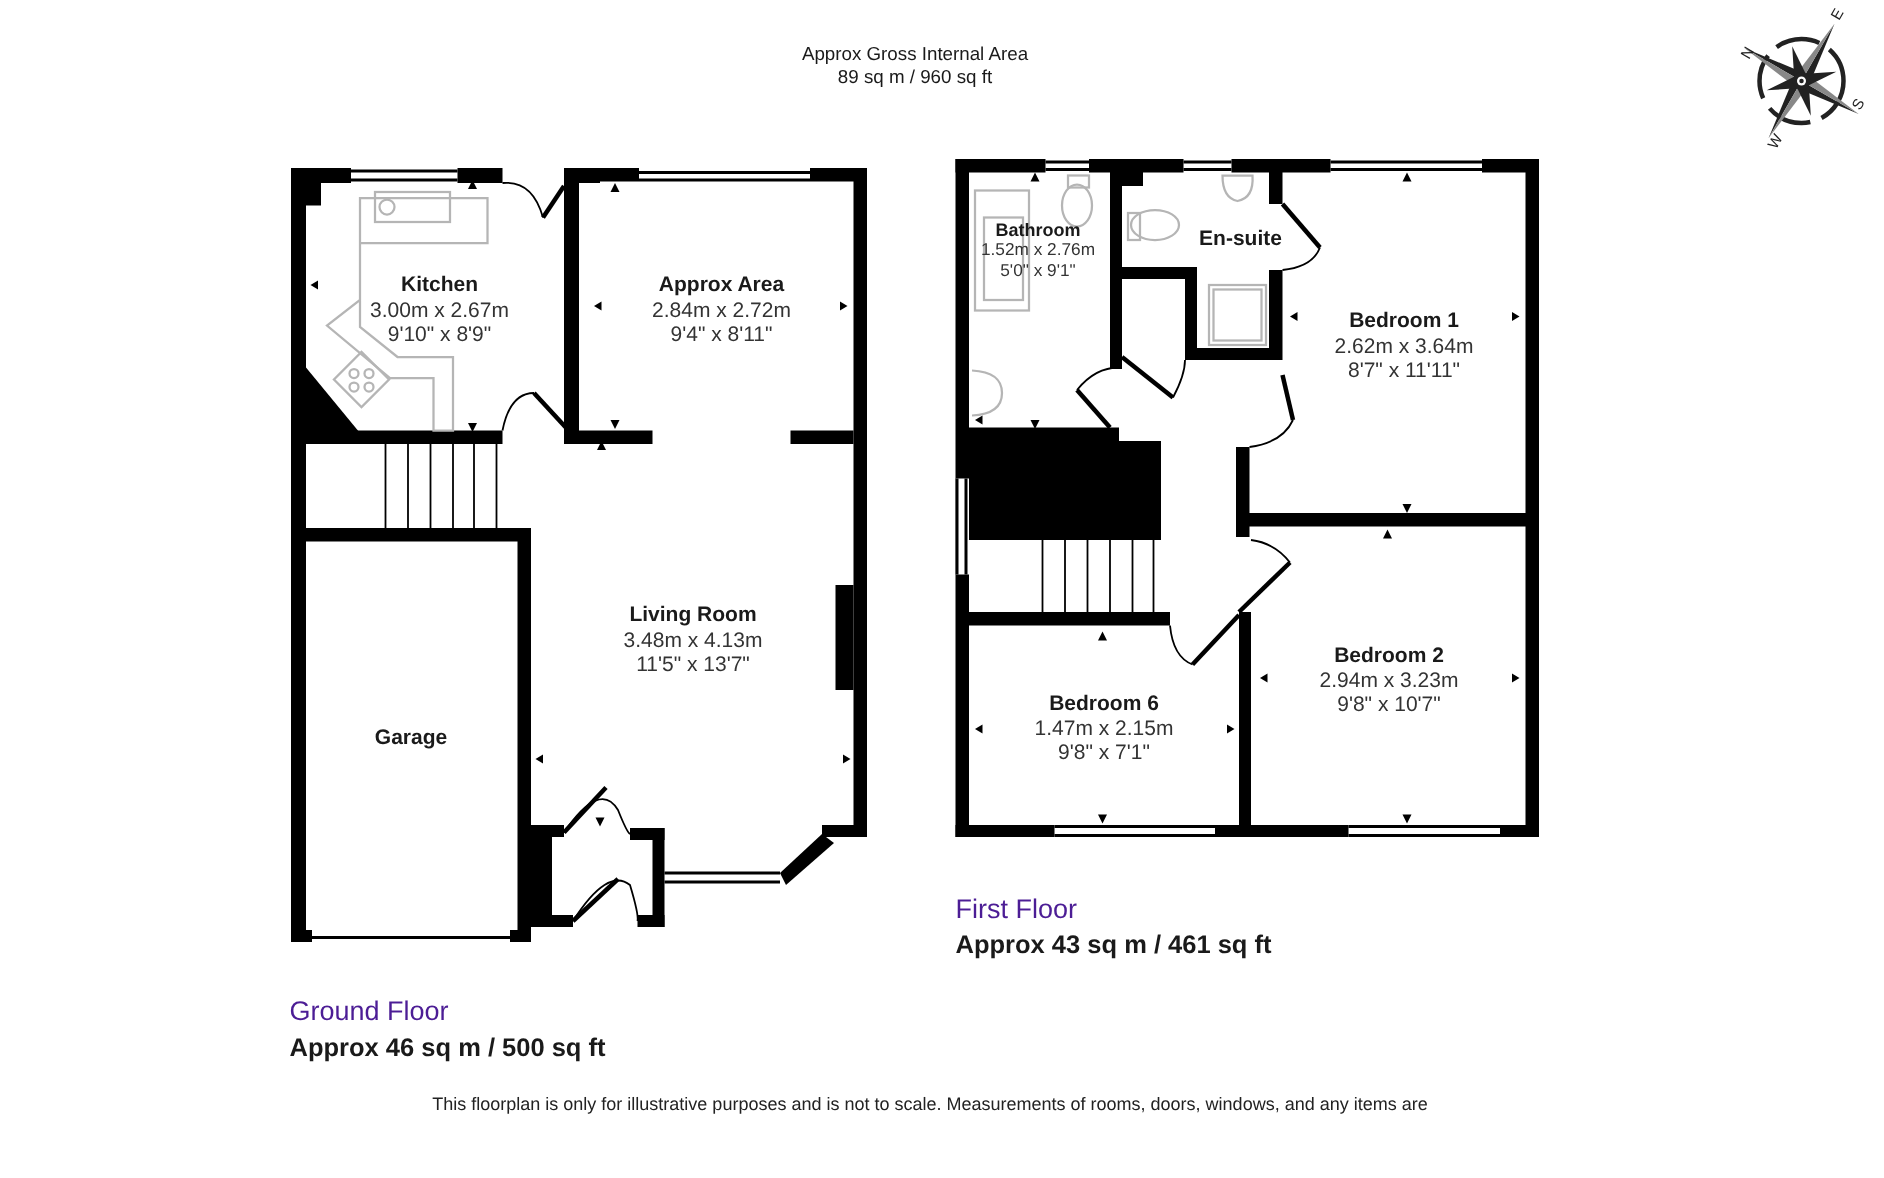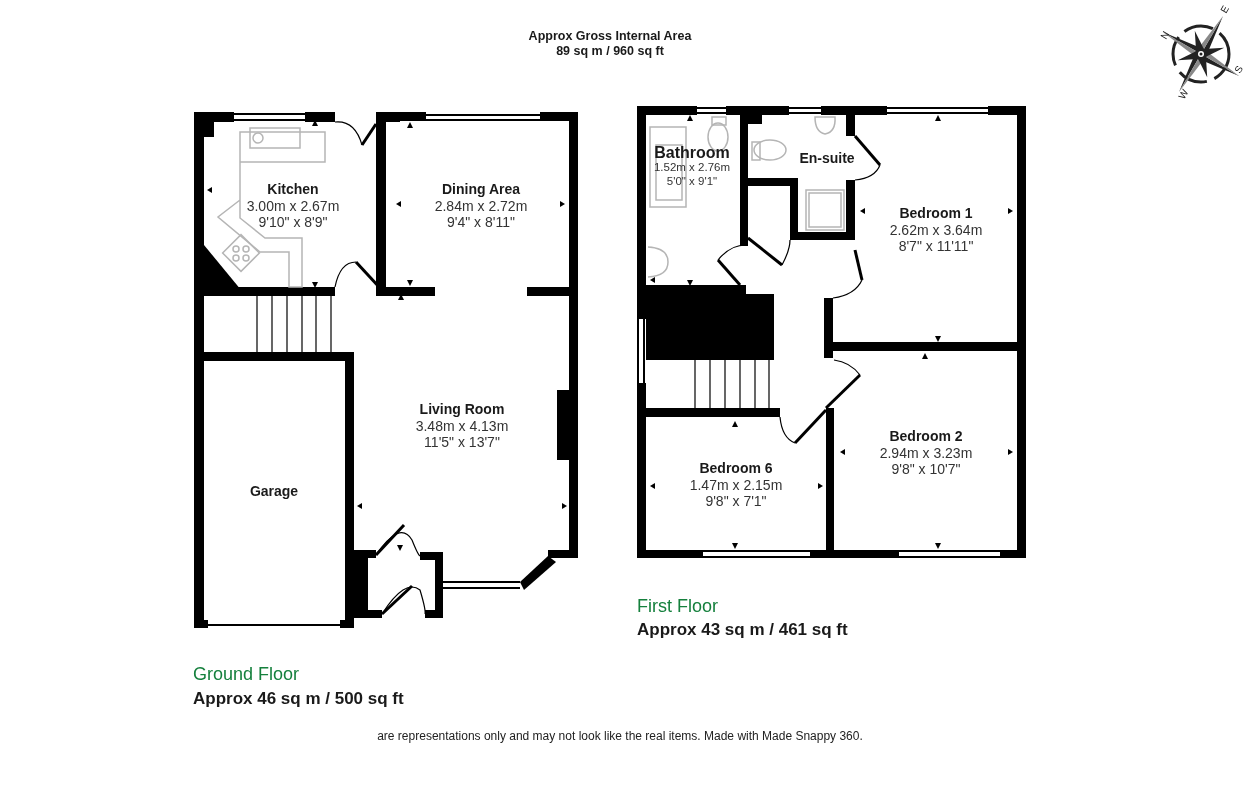--- a/index.html
+++ b/index.html
@@ -1,25 +1,25 @@
 <!DOCTYPE html>
 <html><head>
 <meta charset="utf-8">
 <style>
   html, body { margin:0; padding:0; background:#ffffff; }
   body { width:1256px; height:785px; position:relative; overflow:hidden; font-family:"Liberation Sans", sans-serif; color:#1a1a1a; }
   .abs { position:absolute; }
   svg.plan { position:absolute; left:0; top:0; }
-  .hdr { left:430px; top:29px; width:360px; text-align:center; font-weight:bold; font-size:12.5px; line-height:15px; }
+  .hdr { left:430px; top:29px; width:360px; text-align:center; font-weight:normal; font-size:12.5px; line-height:15px; }
   .room { position:absolute; text-align:center; transform:translateX(-50%); white-space:nowrap; }
   .room .name { font-weight:bold; font-size:14px; line-height:17px; }
   .room .dim { font-size:14px; line-height:16px; color:#333; }
-  .room.small .name { font-size:16px; line-height:14px; }
+  .room.small .name { font-size:12px; line-height:14px; }
   .room.small .dim { font-size:11.5px; line-height:14px; }
-  .floor-title { font-size:18px; color:#15803d; }
+  .floor-title { font-size:18px; color:#4c1d95; }
   .floor-area { font-weight:bold; font-size:17px; }
   .disclaimer { left:270px; top:729px; width:700px; text-align:center; font-size:12px; line-height:15px; color:#222; }
 </style>
 </head>
 <body>
 
 <div class="abs hdr">
   <div>Approx Gross Internal Area</div>
   <div>89 sq m / 960 sq ft</div>
 </div>
@@ -244,21 +244,21 @@
     <polygon points="935,543 941,543 938,549"></polygon>
   </g>
 </svg>
 
 <div class="room" style="left:293px;top:181px">
   <div class="name">Kitchen</div>
   <div class="dim">3.00m x 2.67m</div>
   <div class="dim">9'10" x 8'9"</div>
 </div>
 <div class="room" style="left:481px;top:181px">
-  <div class="name">Dining Area</div>
+  <div class="name">Approx Area</div>
   <div class="dim">2.84m x 2.72m</div>
   <div class="dim">9'4" x 8'11"</div>
 </div>
 <div class="room" style="left:462px;top:401px">
   <div class="name">Living Room</div>
   <div class="dim">3.48m x 4.13m</div>
   <div class="dim">11'5" x 13'7"</div>
 </div>
 <div class="room" style="left:274px;top:483px">
   <div class="name">Garage</div>
@@ -291,14 +291,14 @@
 <div class="abs" style="left:637px;top:596px">
   <div class="floor-title">First Floor</div>
   <div class="floor-area" style="margin-top:3px">Approx 43 sq m / 461 sq ft</div>
 </div>
 <div class="abs" style="left:193px;top:664px">
   <div class="floor-title">Ground Floor</div>
   <div class="floor-area" style="margin-top:4px">Approx 46 sq m / 500 sq ft</div>
 </div>
 
 <div class="abs disclaimer">
-  <div>are representations only and may not look like the real items. Made with Made Snappy 360.</div>
+  <div>This floorplan is only for illustrative purposes and is not to scale. Measurements of rooms, doors, windows, and any items are</div>
 </div>
 
 </body></html>

